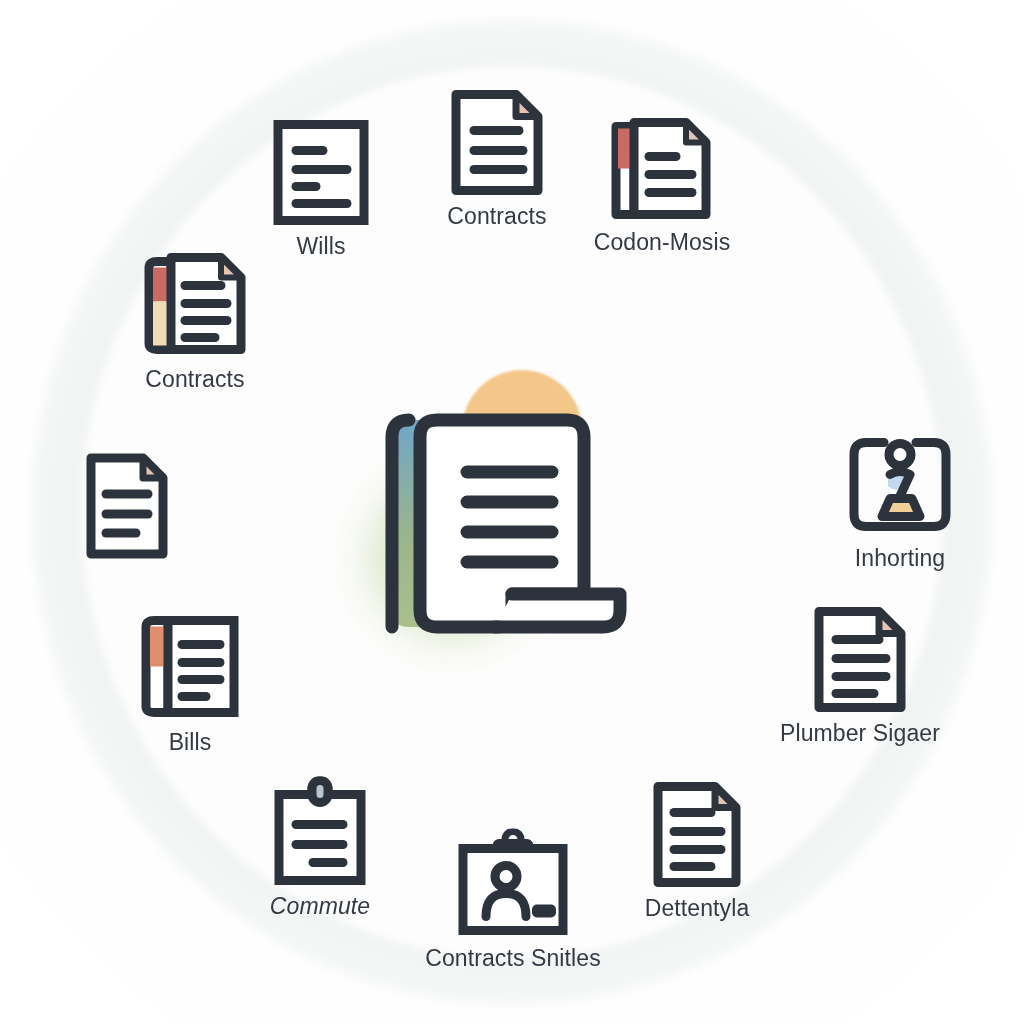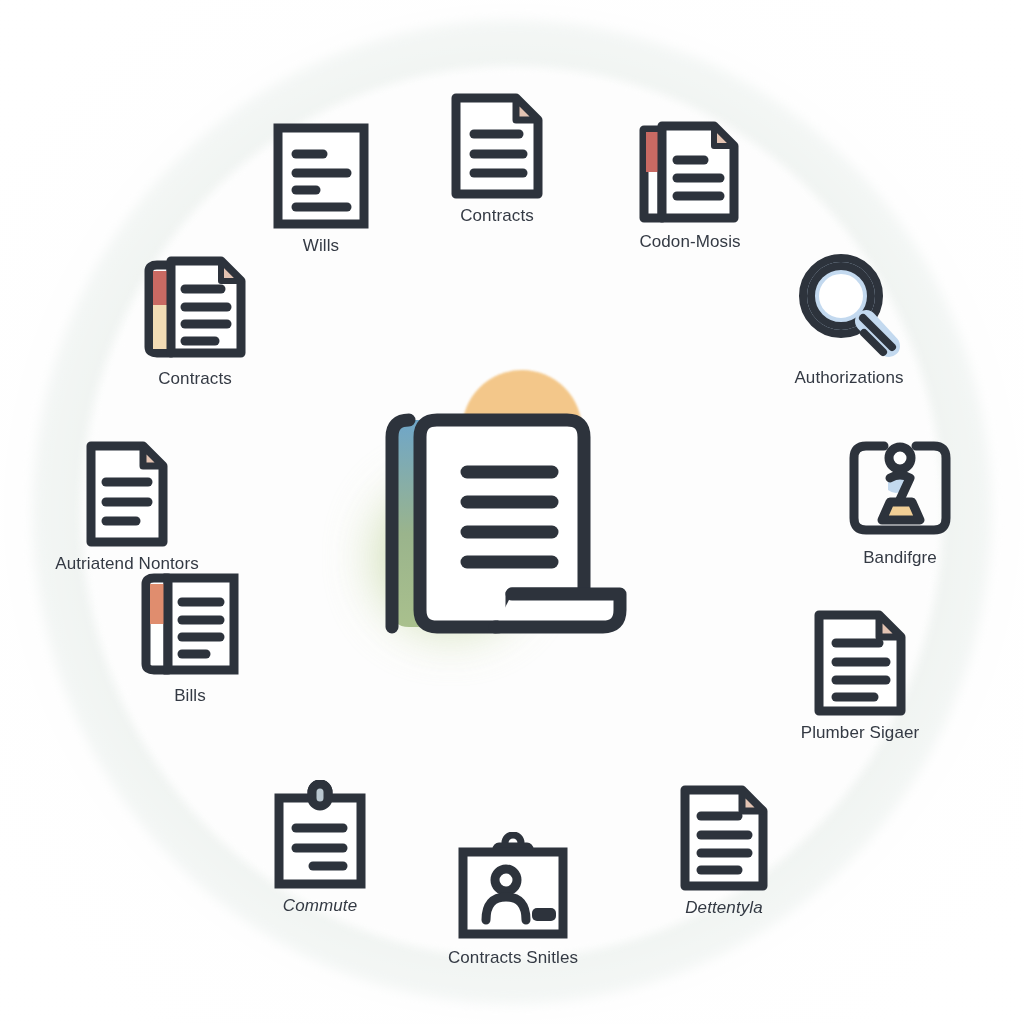--- a/index.html
+++ b/index.html
@@ -49,36 +49,36 @@
   
   .node{
     position:absolute;
     display:flex;flex-direction:column;align-items:center;
     transform:translate(-50%,-50%);
     width:230px;
   }
   .node .glyph{height:112px;display:flex;align-items:center;justify-content:center;}
   .node .caption{
     margin-top:4px;
-    font-size:17px;
+    font-size:23px;
     color:#343a44;
     letter-spacing:.1px;
     white-space:nowrap;
     text-align:center;
   }
   .n-wills      {left:321px;top:188px;}
   .n-contracts-t{left:497px;top:158px;}
-  .n-codon      {left:690px;top:184px;}
+  .n-codon      {left:662px;top:184px;}
   .n-auth       {left:849px;top:320px;}
   .n-inhort     {left:900px;top:500px;}
   .n-plumber    {left:860px;top:675px;}
-  .n-dettentyla {left:724px;top:850px;font-style:italic;}
+  .n-dettentyla {left:697px;top:850px;}
   .n-bandifgre  {left:513px;top:900px;}
   .n-commute    {left:320px;top:848px;font-style:italic;}
-  .n-bills      {left:190px;top:638px;justify-content:center;}
+  .n-bills      {left:190px;top:684px;justify-content:center;}
   .n-autri      {left:127px;top:506px;}
   .n-contracts-l{left:195px;top:321px;}
 </style>
 </head>
 <body>
 
 <div id="scene">
 
   <div class="ring-outer"></div>
   <div class="ring-inner"></div>
@@ -149,48 +149,32 @@
         <g stroke="#2d333c" stroke-width="9" stroke-linecap="round">
           <line x1="45" y1="44" x2="72" y2="44"></line>
           <line x1="45" y1="62" x2="88" y2="62"></line>
           <line x1="45" y1="80" x2="88" y2="80"></line>
         </g>
       </svg>
     </div>
     <div class="caption">Codon-Mosis</div>
   </div>
 
-  <div class="node n-auth">
-    <div class="glyph">
-      <svg width="112" height="112" viewBox="0 0 112 112">
-        <circle cx="48" cy="44" r="30" fill="#ffffff" stroke="#c3d9ef" stroke-width="16"></circle>
-        <circle cx="48" cy="44" r="30" fill="none" stroke="#2d333c" stroke-width="8"></circle>
-        <circle cx="48" cy="44" r="38" fill="none" stroke="#2d333c" stroke-width="8"></circle>
-        <line x1="73" y1="69" x2="96" y2="94" stroke="#c3d9ef" stroke-width="22" stroke-linecap="round"></line>
-        <line x1="73" y1="69" x2="96" y2="94" stroke="#2d333c" stroke-width="22" stroke-linecap="round" opacity="0"></line>
-        <path d="M70 66 L99 95" fill="none" stroke="#2d333c" stroke-width="8" stroke-linecap="round"></path>
-        <path d="M80 56 L109 85" fill="none" stroke="#2d333c" stroke-width="8" stroke-linecap="round" opacity="0"></path>
-        <path d="M66 78 Q74 70 82 62 L101 81 Q93 89 85 97 Z" fill="none" stroke="#2d333c" stroke-width="8" stroke-linejoin="round" opacity="0"></path>
-        <path d="M71 81 L90 100" fill="none" stroke="#2d333c" stroke-width="8" stroke-linecap="round"></path>
-      </svg>
-    </div>
-    <div class="caption">Authorizations</div>
-  </div>
 
   <div class="node n-inhort">
     <div class="glyph">
       <svg width="112" height="112" viewBox="0 0 112 112">
         <path d="M40 14 L22 14 Q10 14 10 26 L10 86 Q10 98 22 98 L90 98 Q102 98 102 86 L102 26 Q102 14 90 14 L72 14" fill="none" stroke="#2d333c" stroke-width="9" stroke-linecap="round" stroke-linejoin="round"></path>
         <path d="M44 44 Q52 38 60 44 L60 58 Q52 64 44 58 Z" fill="#c3d9ef"></path>
         <circle cx="56" cy="26" r="11" fill="#ffffff" stroke="#2d333c" stroke-width="9"></circle>
         <path d="M46 46 Q56 40 66 46 L54 72" fill="none" stroke="#2d333c" stroke-width="9" stroke-linecap="round" stroke-linejoin="round"></path>
         <path d="M38 88 L46 70 L68 70 L76 88 Z" fill="#f2cf96" stroke="#2d333c" stroke-width="9" stroke-linejoin="round"></path>
       </svg>
     </div>
-    <div class="caption">Bandifgre</div>
+    <div class="caption">Inhorting</div>
   </div>
 
   <div class="node n-plumber">
     <div class="glyph">
       <svg width="108" height="112" viewBox="0 0 108 112">
         <path d="M13 8 L73 8 L95 30 L95 104 L13 104 Z" fill="#ffffff" stroke="#2d333c" stroke-width="9" stroke-linejoin="round"></path>
         <path d="M73 8 L95 30 L73 30 Z" fill="#e3c3b2" stroke="#2d333c" stroke-width="7" stroke-linejoin="round"></path>
         <g stroke="#2d333c" stroke-width="9" stroke-linecap="round">
           <line x1="30" y1="36" x2="73" y2="36"></line>
           <line x1="30" y1="55" x2="80" y2="55"></line>
@@ -270,21 +254,20 @@
       <svg width="98" height="112" viewBox="0 0 98 112">
         <path d="M13 8 L65 8 L85 28 L85 104 L13 104 Z" fill="#ffffff" stroke="#2d333c" stroke-width="9" stroke-linejoin="round"></path>
         <path d="M65 8 L85 28 L65 28 Z" fill="#e3c3b2" stroke="#2d333c" stroke-width="7" stroke-linejoin="round"></path>
         <g stroke="#2d333c" stroke-width="9" stroke-linecap="round">
           <line x1="28" y1="44" x2="70" y2="44"></line>
           <line x1="28" y1="64" x2="70" y2="64"></line>
           <line x1="28" y1="83" x2="58" y2="83"></line>
         </g>
       </svg>
     </div>
-    <div class="caption">Autriatend Nontors</div>
   </div>
 
   <div class="node n-contracts-l">
     <div class="glyph">
       <svg width="116" height="112" viewBox="0 0 116 112">
         <path d="M12 18 Q12 12 20 12 L34 12 L34 100 L20 100 Q12 100 12 94 Z" fill="#ffffff" stroke="#2d333c" stroke-width="9" stroke-linejoin="round"></path>
         <path d="M16 18 L30 18 L30 52 L16 52 Z" fill="#c96a63"></path>
         <path d="M16 52 L30 52 L30 96 L16 96 Z" fill="#f2dcb5"></path>
         <path d="M34 8 L84 8 L104 28 L104 100 L34 100 Z" fill="#ffffff" stroke="#2d333c" stroke-width="9" stroke-linejoin="round"></path>
         <path d="M84 8 L104 28 L84 28 Z" fill="#e3c3b2" stroke="#2d333c" stroke-width="6" stroke-linejoin="round"></path>

